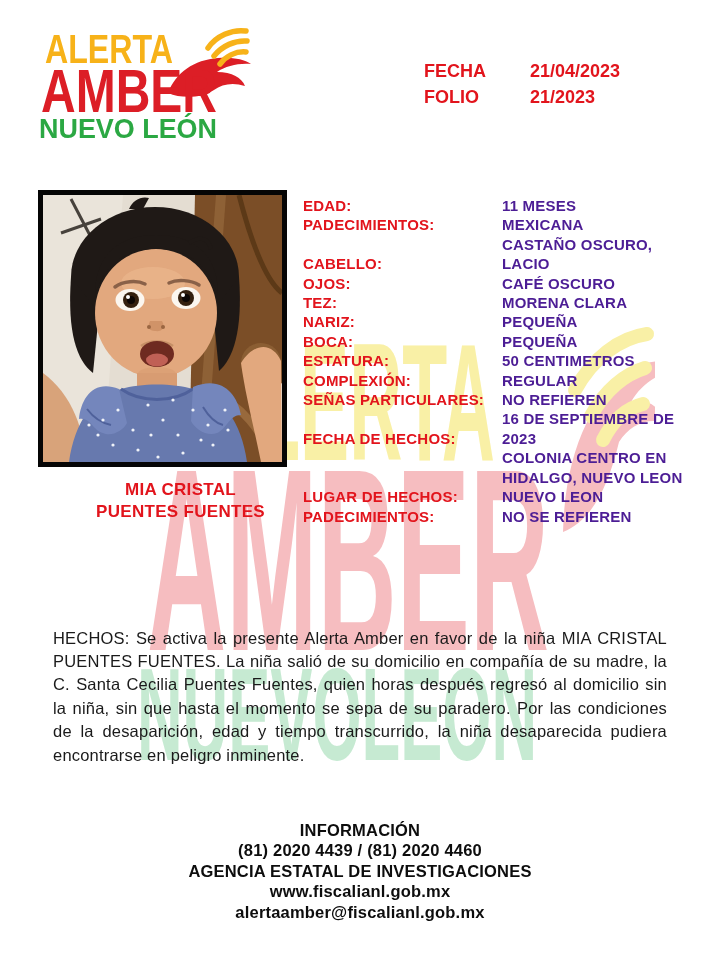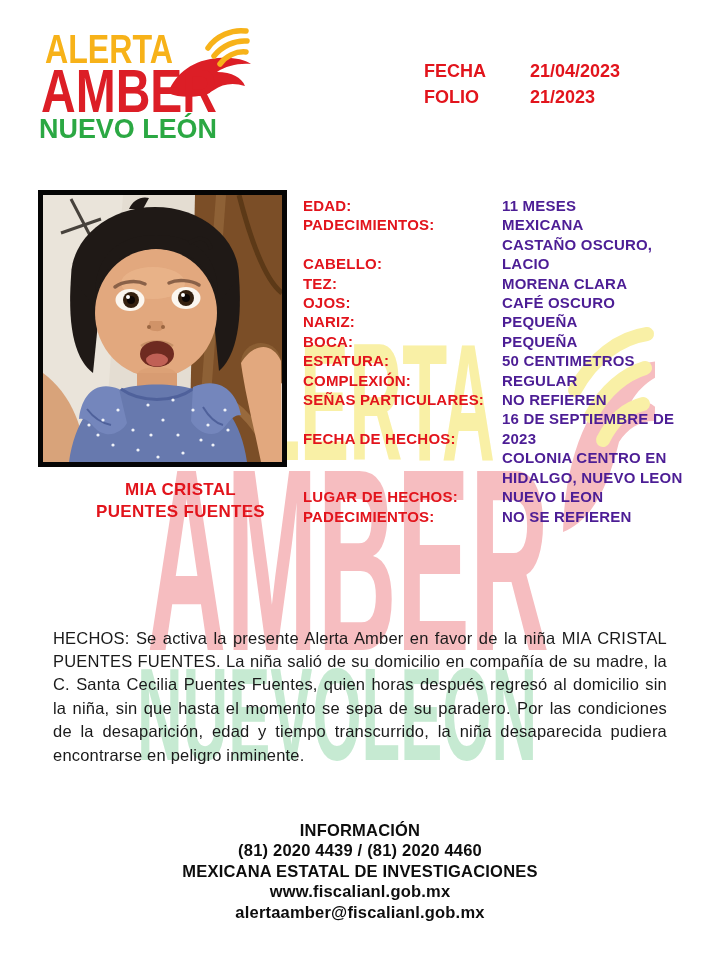--- a/index.html
+++ b/index.html
@@ -180,26 +180,26 @@
     </div>
     <div class="frow">
       <span class="flabel">PADECIMIENTOS:</span>
       <span class="fvalue">MEXICANA</span>
     </div>
     <div class="frow">
       <span class="flabel">CABELLO:</span>
       <span class="fvalue">CASTAÑO OSCURO, LACIO</span>
     </div>
     <div class="frow">
+      <span class="flabel">OJOS:</span>
+      <span class="fvalue">CAFÉ OSCURO</span>
+    </div>
+    <div class="frow">
       <span class="flabel">TEZ:</span>
       <span class="fvalue">MORENA CLARA</span>
-    </div>
-    <div class="frow">
-      <span class="flabel">OJOS:</span>
-      <span class="fvalue">CAFÉ OSCURO</span>
     </div>
     <div class="frow">
       <span class="flabel">NARIZ:</span>
       <span class="fvalue">PEQUEÑA</span>
     </div>
     <div class="frow">
       <span class="flabel">BOCA:</span>
       <span class="fvalue">PEQUEÑA</span>
     </div>
     <div class="frow">
@@ -228,18 +228,18 @@
       <span class="flabel">PADECIMIENTOS:</span>
       <span class="fvalue">NO SE REFIEREN</span>
     </div>
   </div>
 
   <p class="hechos"><b>HECHOS:</b><span> Se activa la presente Alerta Amber en favor de la niña MIA CRISTAL PUENTES FUENTES.  La niña salió de su domicilio en compañía de su madre, la C. Santa Cecilia Puentes Fuentes, quien horas después regresó al domicilio sin la niña, sin que hasta el momento se sepa de su paradero. Por las condiciones de la desaparición, edad y tiempo transcurrido, la niña desaparecida pudiera encontrarse en peligro inminente.</span></p>
 
   <div class="footer">
     <div>INFORMACIÓN</div>
     <div>(81) 2020 4439 / (81) 2020 4460</div>
-    <div>MEXICANA ESTATAL DE INVESTIGACIONES</div>
+    <div>AGENCIA ESTATAL DE INVESTIGACIONES</div>
     <div>www.fiscalianl.gob.mx</div>
     <div>alertaamber@fiscalianl.gob.mx</div>
   </div>
 
 </div>
 
 </body></html>

